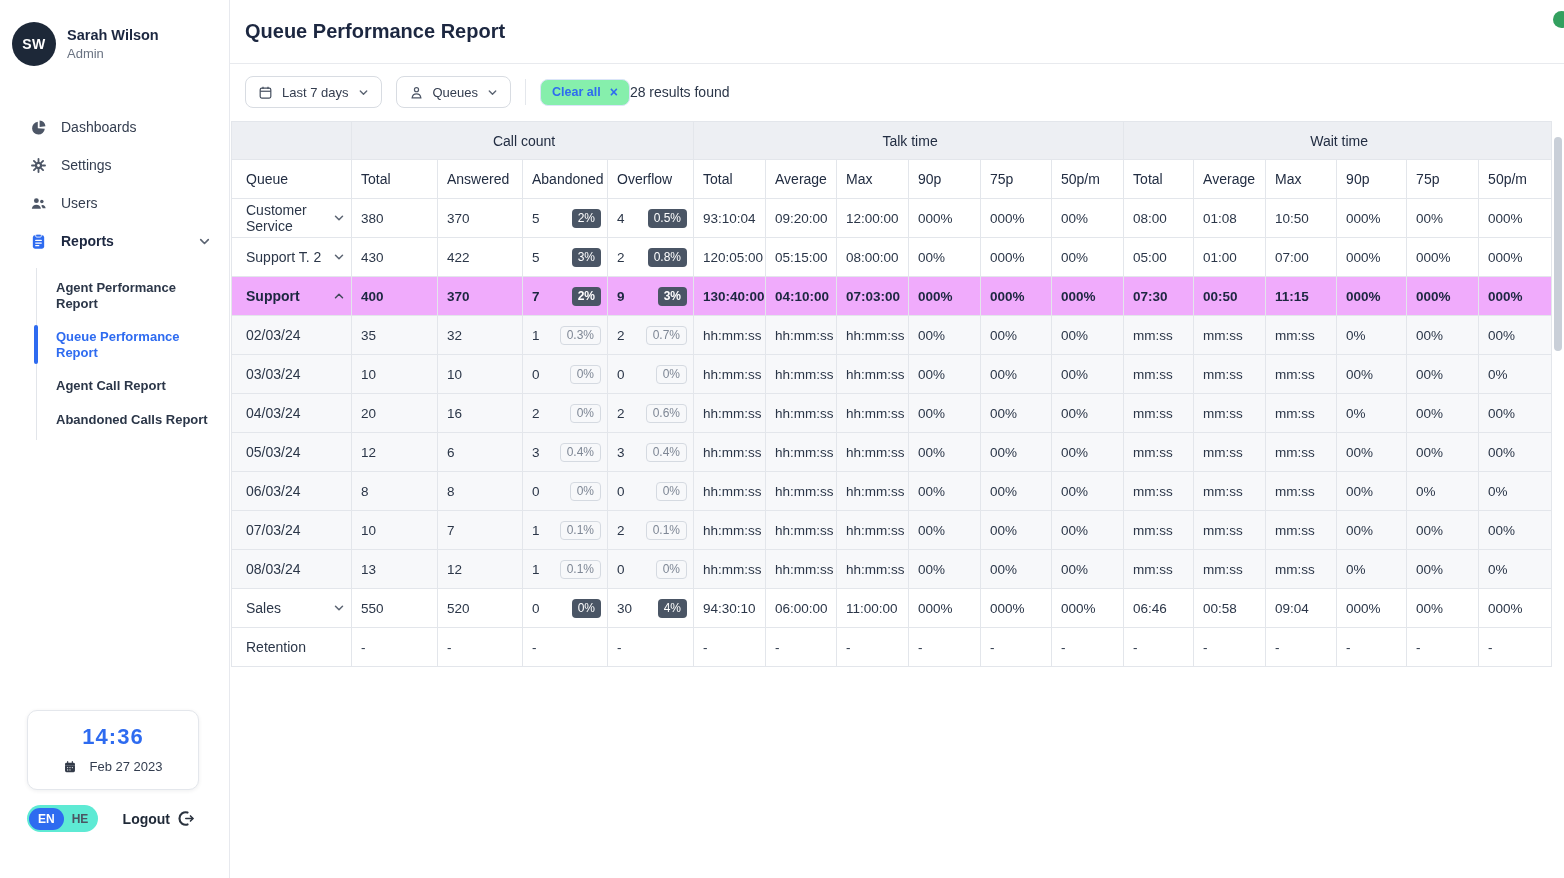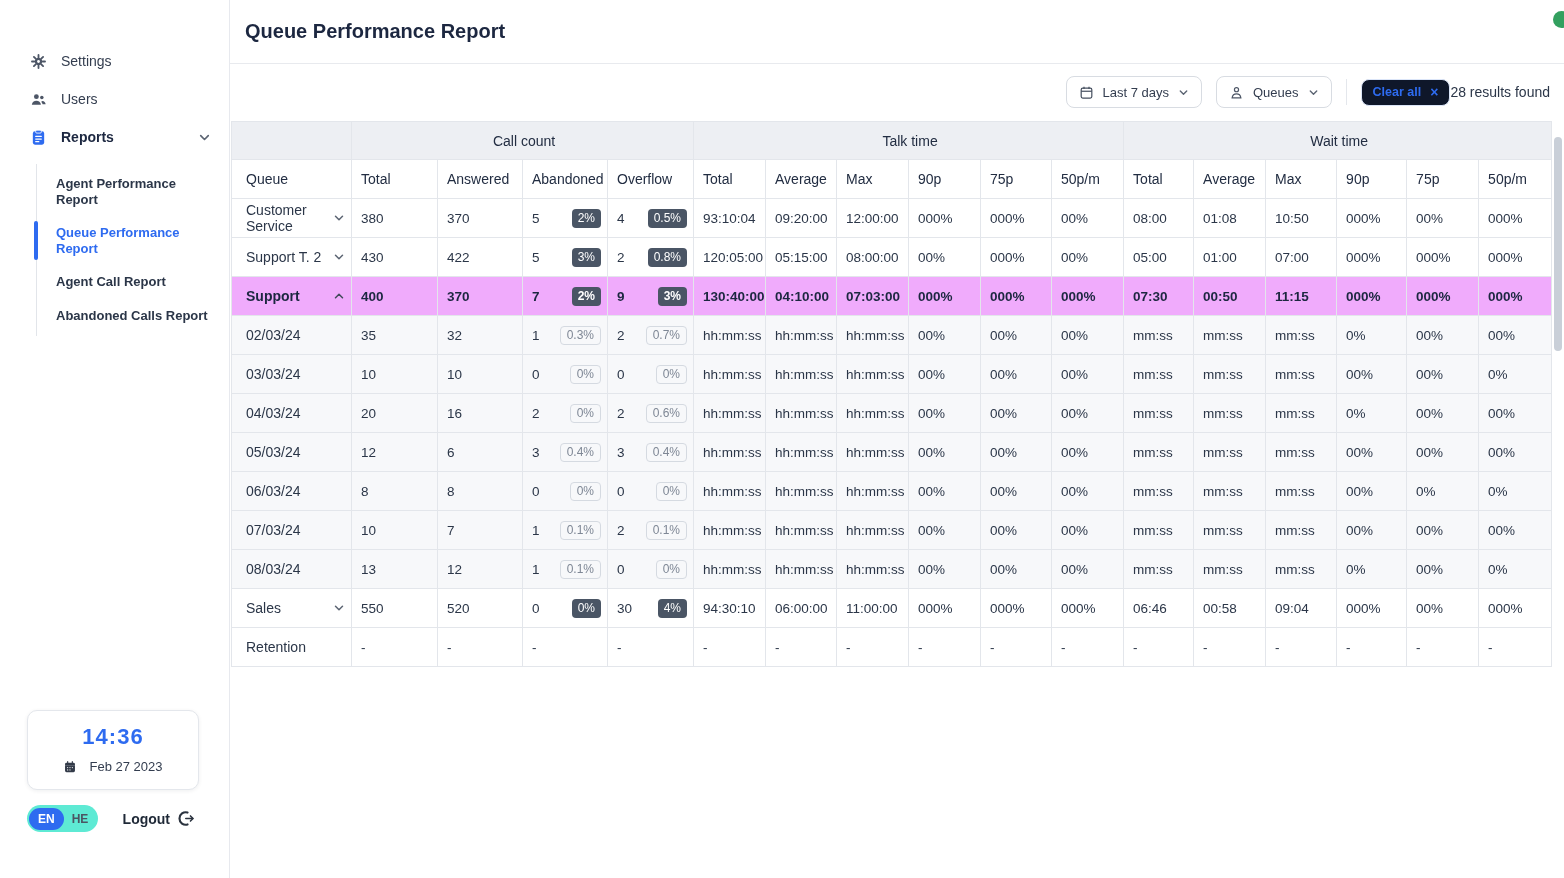--- a/index.html
+++ b/index.html
@@ -38,27 +38,27 @@
   .lang-en { background:#2e6bf0; color:#fff; border-radius:12px; padding:4px 9px; font-size:12px; font-weight:700; cursor:pointer; }
   .lang-he { color:#4b5563; padding:4px 8px; font-size:12px; font-weight:600; cursor:pointer; }
   .logout { display:flex; align-items:center; gap:8px; font-size:14px; font-weight:700; color:#1f2937; cursor:pointer; }
   .logout svg { width:17px; height:17px; }
 
   
   .main { flex:1; display:flex; flex-direction:column; position:relative; min-width:0; }
   .page-header { height:64px; border-bottom:1px solid #e8eaee; display:flex; align-items:center; padding:0 15px; }
   .page-title { font-size:20px; font-weight:700; color:#1c2740; }
 
-  .filter-bar { display:flex; align-items:center; justify-content:flex-end; padding:12px 14px 0 15px; }
+  .filter-bar { display:flex; align-items:center; justify-content:flex-start; padding:12px 14px 0 15px; }
   .filters-left { display:flex; align-items:center; gap:14px; }
   .filter-btn { display:flex; align-items:center; gap:9px; height:32px; padding:0 12px; border:1px solid #d8dce2; border-radius:8px; background:#fff; font-size:13px; color:#333d4f; cursor:pointer; font-family:inherit; }
   .filter-btn svg { width:15px; height:15px; }
   .btn-chev svg { width:11px; height:11px; }
   .vert-divider { width:1px; height:26px; background:#e4e7ec; }
-  .chip { display:flex; align-items:center; gap:9px; height:27px; padding:0 11px; background:#0f172a; border:1px solid #dbe5f8; border-radius:8px; color:#2e6bf0; font-size:12.5px; font-weight:600; cursor:pointer; }
+  .chip { display:flex; align-items:center; gap:9px; height:27px; padding:0 11px; background:#86efac; border:1px solid #dbe5f8; border-radius:8px; color:#2e6bf0; font-size:12.5px; font-weight:600; cursor:pointer; }
   .chip .x { font-size:14px; line-height:1; cursor:pointer; }
   .results { font-size:14px; color:#2b3648; }
 
   
   .table-wrap { margin:13px 0 0 1px; }
   table { border-collapse:collapse; table-layout:fixed; width:1320px; }
   th, td { border:1px solid #e3e6eb; padding:0 6px 0 9px; height:39px; text-align:left; font-weight:400; color:#2b3648; white-space:nowrap; }
   thead th { font-size:14px; color:#222d42; background:#fff; }
   tr.group-row th { background:#edeff3; text-align:center; height:38px; }
   .sep-l { border-left:1px solid #c2c9d3; }
@@ -80,22 +80,38 @@
   
   .green-dot { position:absolute; top:11px; right:-6px; width:17px; height:17px; border-radius:50%; background:#33a05f; }
   .scroll-thumb { position:absolute; top:137px; right:2px; width:8px; height:214px; border-radius:4px; background:#c9cfd8; cursor:pointer; }
 </style>
 </head>
 <body>
 
 <div class="app">
 
   <aside class="sidebar">
+    <div class="user">
+      <div class="avatar">SW</div>
+      <div>
+        <div class="user-name">Sarah Wilson</div>
+        <div class="user-role">Admin</div>
+      </div>
+    </div>
 
     <nav class="nav" id="nav">
+        <div class="nav-item">
+          <span class="nav-icon">
+            <svg viewBox="0 0 24 24">
+              <path d="M11 4a9 9 0 1 0 9.9 9.9L11 13z" fill="#4d5666"></path>
+              <path d="M13.6 2.2a9 9 0 0 1 8.2 8.2l-8.2.8z" fill="#4d5666"></path>
+            </svg>
+          </span>
+          <span class="nav-label">Dashboards</span>
+        </div>
         <div class="nav-item">
           <span class="nav-icon">
             <svg viewBox="0 0 24 24">
               <g stroke="#4d5666" stroke-width="2.6" stroke-linecap="round">
                 <line x1="12" y1="2.8" x2="12" y2="6"></line>
                 <line x1="12" y1="18" x2="12" y2="21.2"></line>
                 <line x1="2.8" y1="12" x2="6" y2="12"></line>
                 <line x1="18" y1="12" x2="21.2" y2="12"></line>
                 <line x1="5.5" y1="5.5" x2="7.7" y2="7.7"></line>
                 <line x1="16.3" y1="16.3" x2="18.5" y2="18.5"></line>

